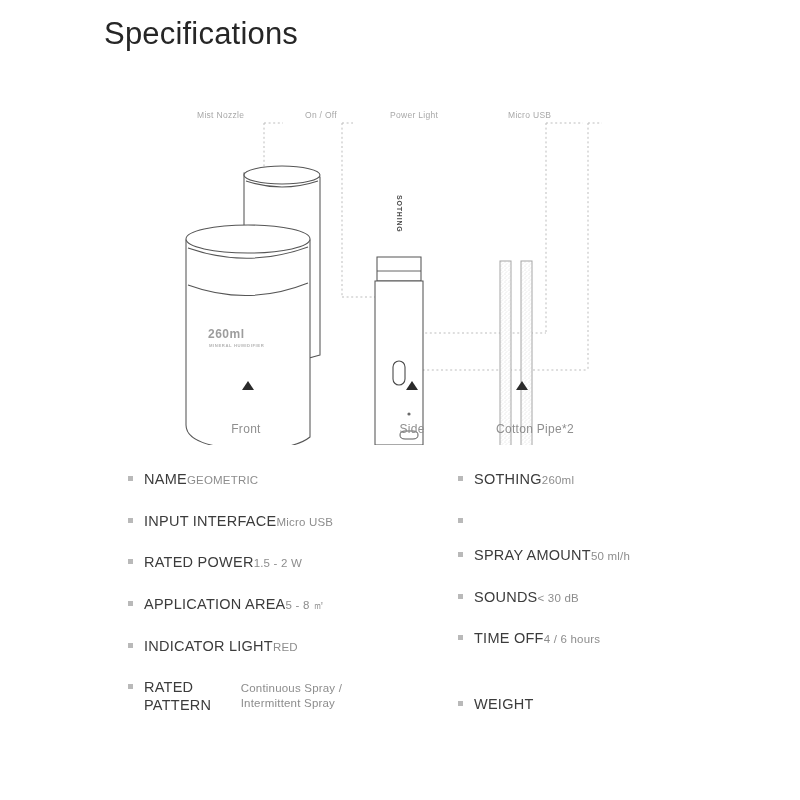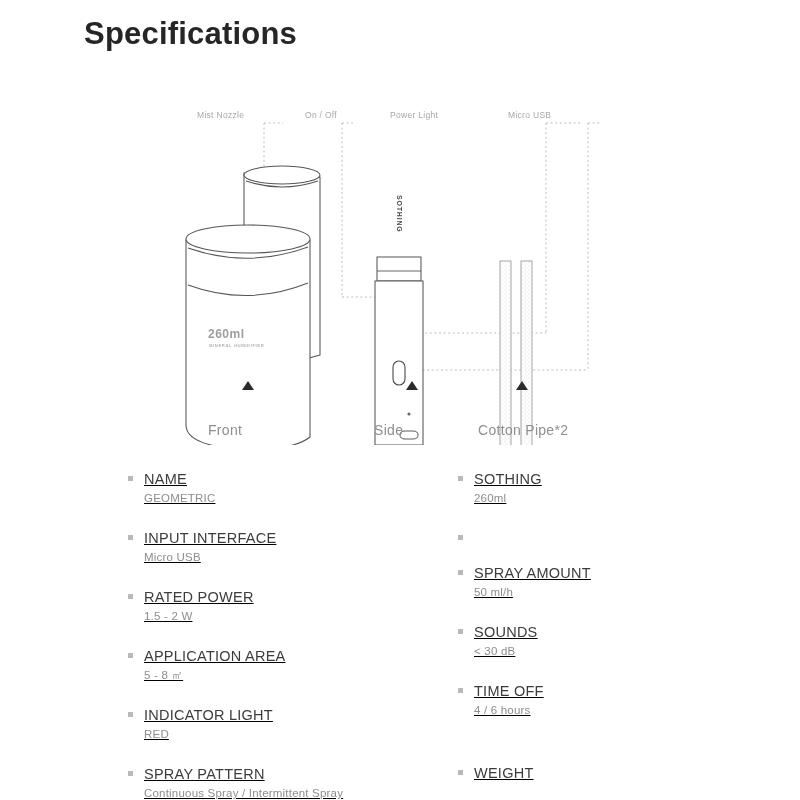--- a/index.html
+++ b/index.html
@@ -11,24 +11,24 @@
     height: 800px;
     background: #ffffff;
     font-family: "Liberation Sans", sans-serif;
     overflow: hidden;
     position: relative;
   }
 
   
   #page-title {
     position: absolute;
-    left: 84px;
+    left: 104px;
     top: 16px;
     font-size: 31px;
-    font-weight: 700;
+    font-weight: 400;
     color: #262626;
     letter-spacing: 0.2px;
   }
 
   
   #diagram {
     position: absolute;
     left: 0;
     top: 85px;
     width: 800px;
@@ -41,25 +41,25 @@
   .callout-label {
     position: absolute;
     font-size: 8.5px;
     color: #a8a8a8;
     white-space: nowrap;
     letter-spacing: 0.3px;
   }
 
   .view-caption {
     position: absolute;
-    font-size: 14px;
+    font-size: 12px;
     color: #8f8f8f;
     white-space: nowrap;
     letter-spacing: 0.3px;
-    text-align: left;
+    text-align: center;
   }
 
   .tri-marker {
     position: absolute;
     width: 0;
     height: 0;
     border-left: 6px solid transparent;
     border-right: 6px solid transparent;
     border-bottom: 9px solid #2b2b2b;
   }
@@ -114,22 +114,21 @@
   .spec-bullet {
     width: 5px;
     height: 5px;
     background: #b9b9b9;
     margin-top: 6px;
     margin-right: 11px;
     flex: 0 0 auto;
   }
   .spec-body {
     display: flex;
-    flex-direction: column;
-    text-decoration: underline;
+    flex-direction: row;
   }
   .spec-label {
     font-size: 14.5px;
     color: #3c3c3c;
     letter-spacing: 0.25px;
     line-height: 1.25;
   }
   .spec-value {
     font-size: 11.5px;
     color: #8d8d8d;
@@ -257,21 +256,21 @@
     <div class="spec-item">
       <span class="spec-bullet"></span>
       <span class="spec-body">
         <span class="spec-label">INDICATOR LIGHT</span>
         <span class="spec-value">RED</span>
       </span>
     </div>
     <div class="spec-item">
       <span class="spec-bullet"></span>
       <span class="spec-body">
-        <span class="spec-label">SPRAY PATTERN</span>
+        <span class="spec-label">RATED PATTERN</span>
         <span class="spec-value">Continuous Spray   /  Intermittent Spray</span>
       </span>
     </div>
 
   </div>
 
   <div class="spec-col right">
     <div class="spec-item">
       <span class="spec-bullet"></span>
       <span class="spec-body">

